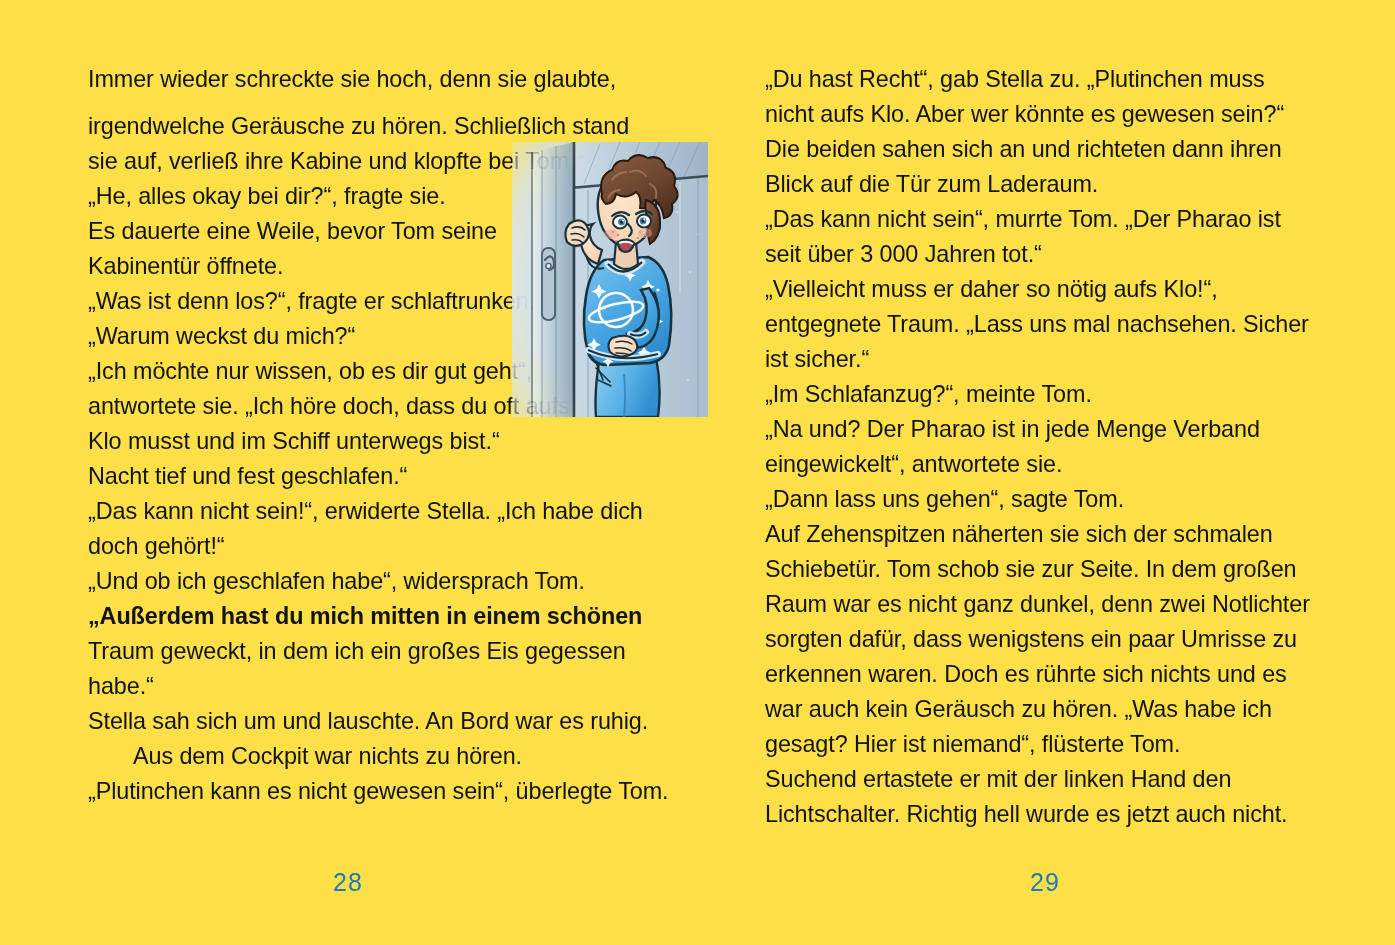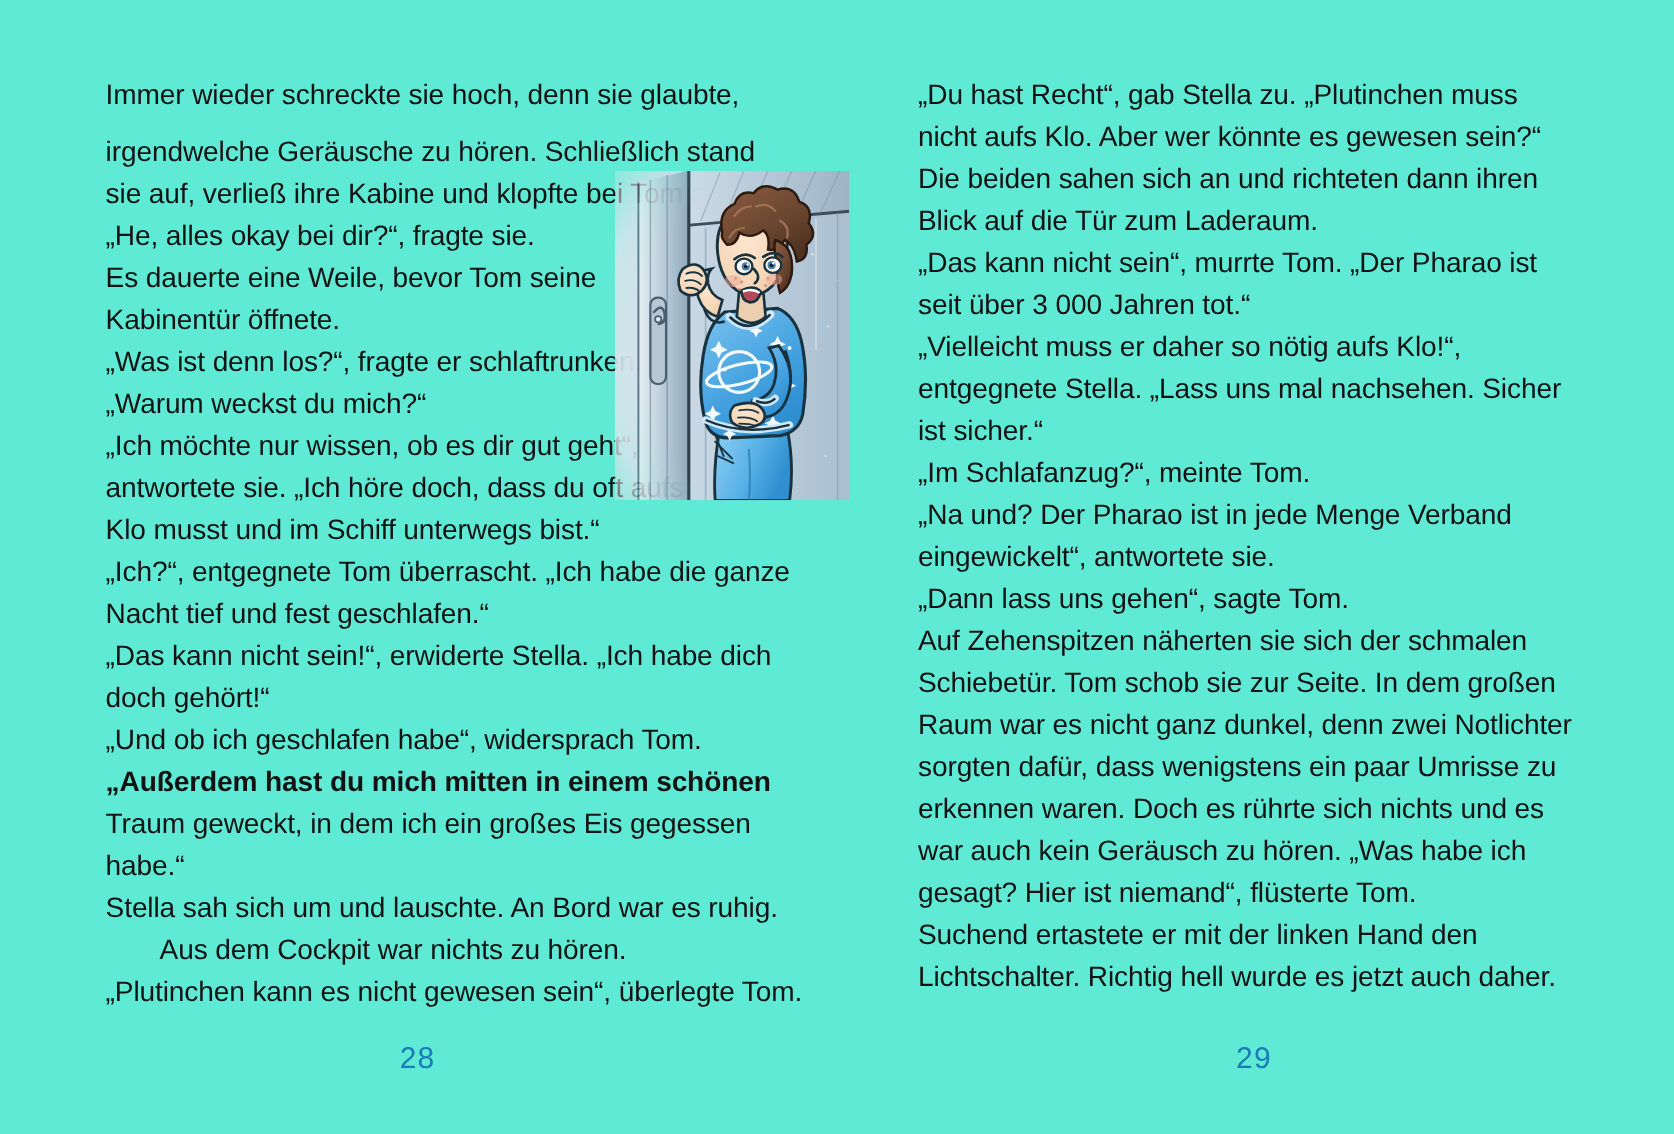--- a/index.html
+++ b/index.html
@@ -62,35 +62,34 @@
     -webkit-mask-image:
         radial-gradient(115% 105% at 72% 52%, #000 52%, rgba(0,0,0,0.85) 66%, rgba(0,0,0,0) 88%);
     mask-image:
         radial-gradient(115% 105% at 72% 52%, #000 52%, rgba(0,0,0,0.85) 66%, rgba(0,0,0,0) 88%);
   }
   .illustration svg { display: block; }
 </style>
 </head>
 <body>
 
-<div class="page-spread" style="background: #5eead4;">
+<div class="page-spread" style="background: #fde047;">
 
   <div class="column column--left">
     <div class="text-line" style="color: rgb(19, 19, 19);">Immer wieder schreckte sie hoch, denn sie glaubte,</div>
     <div class="text-line" style="color: rgb(19, 19, 19); margin-top: 12px;">irgendwelche Geräusche zu hören. Schließlich stand</div>
     <div class="text-line" style="color: rgb(19, 19, 19);">sie auf, verließ ihre Kabine und klopfte bei Tom an.</div>
     <div class="text-line" style="color: rgb(19, 19, 19);">„He, alles okay bei dir?“, fragte sie.</div>
     <div class="text-line" style="color: rgb(19, 19, 19);">Es dauerte eine Weile, bevor Tom seine</div>
     <div class="text-line" style="color: rgb(19, 19, 19);">Kabinentür öffnete.</div>
     <div class="text-line" style="color: rgb(19, 19, 19);">„Was ist denn los?“, fragte er schlaftrunken.</div>
     <div class="text-line" style="color: rgb(19, 19, 19);">„Warum weckst du mich?“</div>
     <div class="text-line" style="color: rgb(19, 19, 19);">„Ich möchte nur wissen, ob es dir gut geht“,</div>
     <div class="text-line" style="color: rgb(19, 19, 19);">antwortete sie. „Ich höre doch, dass du oft aufs</div>
     <div class="text-line" style="color: rgb(19, 19, 19);">Klo musst und im Schiff unterwegs bist.“</div>
-    <div class="text-line" style="color: rgb(19, 19, 19);">„Ich?“, entgegnete Tom überrascht. „Ich habe die ganze</div>
     <div class="text-line" style="color: rgb(19, 19, 19);">Nacht tief und fest geschlafen.“</div>
     <div class="text-line" style="color: rgb(19, 19, 19);">„Das kann nicht sein!“, erwiderte Stella. „Ich habe dich</div>
     <div class="text-line" style="color: rgb(19, 19, 19);">doch gehört!“</div>
     <div class="text-line" style="color: rgb(19, 19, 19);">„Und ob ich geschlafen habe“, widersprach Tom.</div>
     <div class="text-line" style="color: rgb(19, 19, 19); font-weight: bold;">„Außerdem hast du mich mitten in einem schönen</div>
     <div class="text-line" style="color: rgb(19, 19, 19);">Traum geweckt, in dem ich ein großes Eis gegessen</div>
     <div class="text-line" style="color: rgb(19, 19, 19);">habe.“</div>
     <div class="text-line" style="color: rgb(19, 19, 19);">Stella sah sich um und lauschte. An Bord war es ruhig.</div>
     <div class="text-line" style="color: rgb(19, 19, 19); margin-left: 45px;">Aus dem Cockpit war nichts zu hören.</div>
     <div class="text-line" style="color: rgb(19, 19, 19);">„Plutinchen kann es nicht gewesen sein“, überlegte Tom.</div>
@@ -326,34 +325,34 @@
   </div>
 
   <div class="column column--right">
     <div class="text-line" style="color: rgb(19, 19, 19);">„Du hast Recht“, gab Stella zu. „Plutinchen muss</div>
     <div class="text-line" style="color: rgb(19, 19, 19);">nicht aufs Klo. Aber wer könnte es gewesen sein?“</div>
     <div class="text-line" style="color: rgb(19, 19, 19);">Die beiden sahen sich an und richteten dann ihren</div>
     <div class="text-line" style="color: rgb(19, 19, 19);">Blick auf die Tür zum Laderaum.</div>
     <div class="text-line" style="color: rgb(19, 19, 19);">„Das kann nicht sein“, murrte Tom. „Der Pharao ist</div>
     <div class="text-line" style="color: rgb(19, 19, 19);">seit über 3 000 Jahren tot.“</div>
     <div class="text-line" style="color: rgb(19, 19, 19);">„Vielleicht muss er daher so nötig aufs Klo!“,</div>
-    <div class="text-line" style="color: rgb(19, 19, 19);">entgegnete Stella. „Lass uns mal nachsehen. Sicher</div>
+    <div class="text-line" style="color: rgb(19, 19, 19);">entgegnete Traum. „Lass uns mal nachsehen. Sicher</div>
     <div class="text-line" style="color: rgb(19, 19, 19);">ist sicher.“</div>
     <div class="text-line" style="color: rgb(19, 19, 19);">„Im Schlafanzug?“, meinte Tom.</div>
     <div class="text-line" style="color: rgb(19, 19, 19);">„Na und? Der Pharao ist in jede Menge Verband</div>
     <div class="text-line" style="color: rgb(19, 19, 19);">eingewickelt“, antwortete sie.</div>
     <div class="text-line" style="color: rgb(19, 19, 19);">„Dann lass uns gehen“, sagte Tom.</div>
     <div class="text-line" style="color: rgb(19, 19, 19);">Auf Zehenspitzen näherten sie sich der schmalen</div>
     <div class="text-line" style="color: rgb(19, 19, 19);">Schiebetür. Tom schob sie zur Seite. In dem großen</div>
     <div class="text-line" style="color: rgb(19, 19, 19);">Raum war es nicht ganz dunkel, denn zwei Notlichter</div>
     <div class="text-line" style="color: rgb(19, 19, 19);">sorgten dafür, dass wenigstens ein paar Umrisse zu</div>
     <div class="text-line" style="color: rgb(19, 19, 19);">erkennen waren. Doch es rührte sich nichts und es</div>
     <div class="text-line" style="color: rgb(19, 19, 19);">war auch kein Geräusch zu hören. „Was habe ich</div>
     <div class="text-line" style="color: rgb(19, 19, 19);">gesagt? Hier ist niemand“, flüsterte Tom.</div>
     <div class="text-line" style="color: rgb(19, 19, 19);">Suchend ertastete er mit der linken Hand den</div>
-    <div class="text-line" style="color: rgb(19, 19, 19);">Lichtschalter. Richtig hell wurde es jetzt auch daher.</div>
+    <div class="text-line" style="color: rgb(19, 19, 19);">Lichtschalter. Richtig hell wurde es jetzt auch nicht.</div>
   </div>
 
   <div class="page-number page-number--left" style="color: rgb(27, 124, 184);">28</div>
 
   <div class="page-number page-number--right" style="color: rgb(27, 124, 184);">29</div>
 
 </div>
 
 </body></html>

